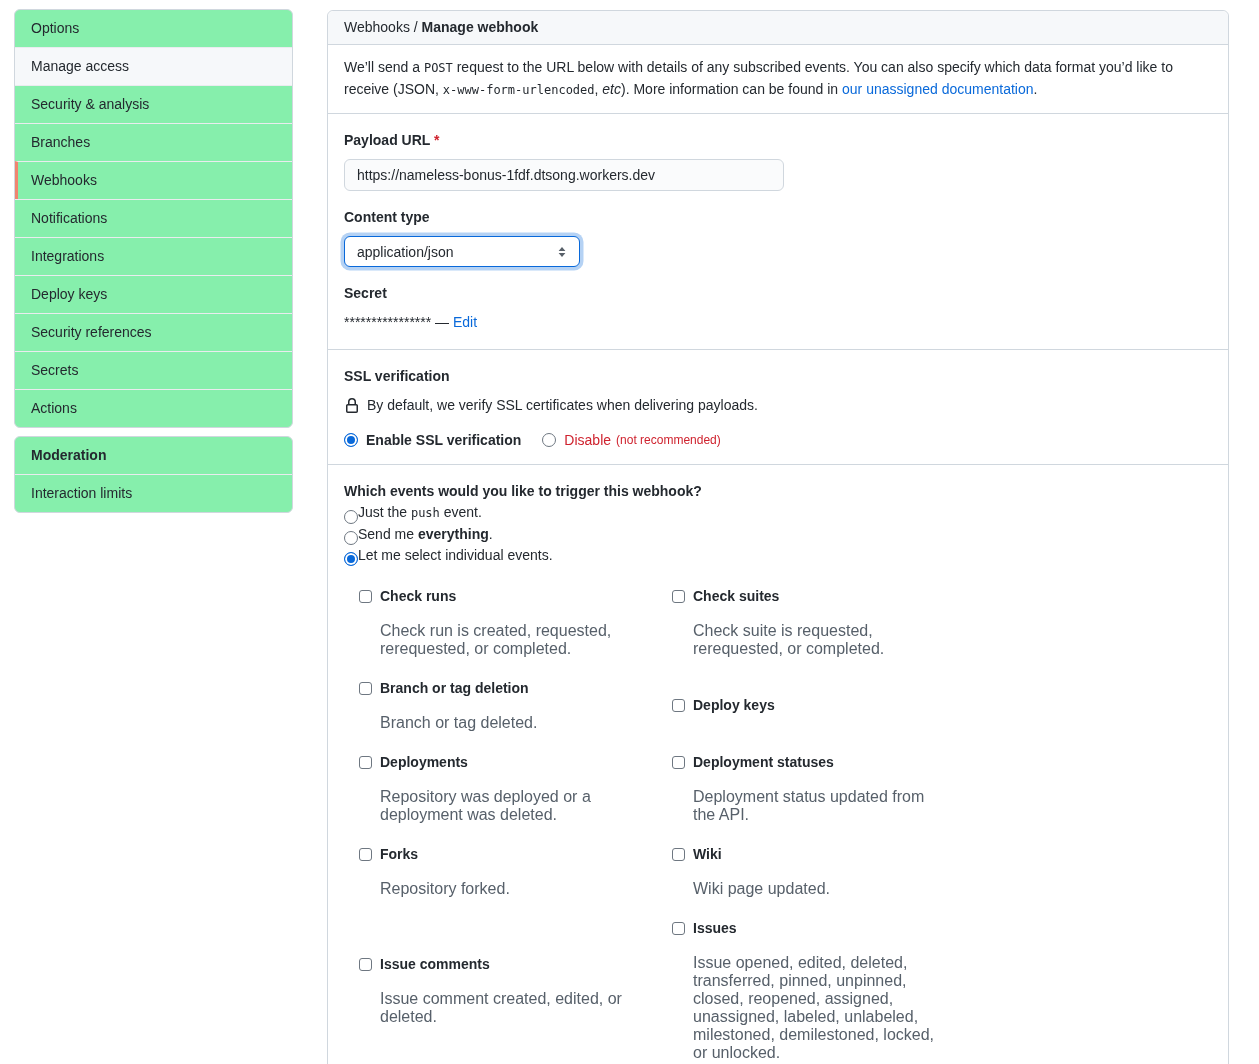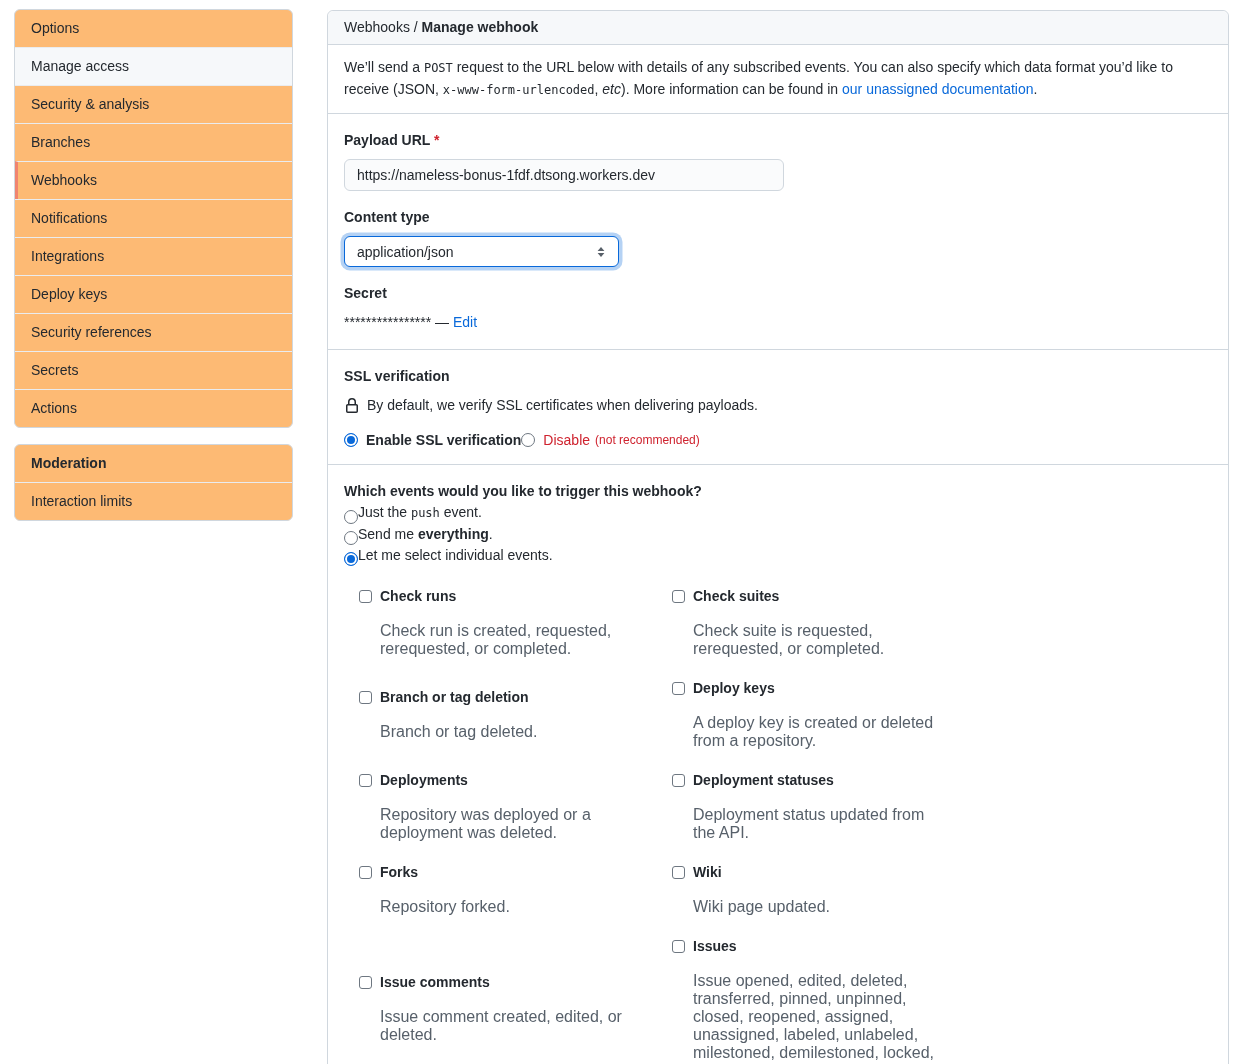--- a/index.html
+++ b/index.html
@@ -12,21 +12,21 @@
   }
   code { font-family: "DejaVu Sans Mono", "Liberation Mono", monospace; font-size: 12px; }
   .link { color: var(--accent-blue, #0969da); cursor: pointer; text-decoration: none; }
   .bold { font-weight: 600; }
   .red { color: var(--danger-red, #cf222e); }
 
   
   .sidebar { position: absolute; left: 14px; top: 9px; width: 279px; }
   .side-box {
     border: 1px solid var(--border, #d0d7de); border-radius: 6px;
-    background: #fdba74; margin-bottom: 16px; overflow: hidden;
+    background: #86efac; margin-bottom: 8px; overflow: hidden;
   }
   .side-item {
     padding: 8px 16px; line-height: 21px; border-top: 1px solid #eaecef;
     cursor: pointer; position: relative;
   }
   .side-item:first-child { border-top: none; }
   .side-item.subtle { background: var(--header-bg, #f6f8fa); }
   .side-item.active { border-left: 3px solid var(--keyline-orange, #f0846f); padding-left: 13px; }
   .side-header { padding: 8px 16px; line-height: 21px; font-weight: 700; }
 
@@ -44,32 +44,32 @@
   .intro { padding: 12px 16px; line-height: 21px; }
 
   .field-label { font-weight: 600; line-height: 21px; }
   .mt16 { margin-top: 16px; }
   .text-input {
     display: block; margin-top: 8px; width: 440px; height: 32px;
     padding: 5px 12px; font-size: 14px; font-family: inherit; color: var(--text, #24292f);
     background: #fafbfc; border: 1px solid var(--border, #d0d7de); border-radius: 6px; outline: none;
   }
   .select {
-    margin-top: 8px; width: 275px; height: 31px; background: #fff;
+    margin-top: 8px; width: 236px; height: 31px; background: #fff;
     border: 1px solid var(--accent-blue, #0969da); border-radius: 6px;
     box-shadow: 0 0 0 3.5px rgba(9, 105, 218, 0.3);
     display: flex; align-items: center; justify-content: space-between;
     padding: 0 12px; cursor: pointer;
   }
   .secret-line { margin-top: 8px; line-height: 21px; }
 
   .lock-row { margin-top: 8px; display: flex; align-items: center; gap: 7px; line-height: 21px; }
   .lock-row svg { flex: none; }
 
-  .radio-row { margin-top: 16px; display: flex; align-items: flex-start; }
+  .radio-row { margin-top: 16px; display: flex; align-items: flex-start; gap: 21px; }
   .radio-opt { display: flex; align-items: center; gap: 8px; cursor: pointer; }
   .radio {
     width: 14px; height: 14px; border-radius: 50%; flex: none;
     border: 1px solid #6e7781; background: #fff;
   }
   .radio.checked {
     background: var(--accent-blue, #0969da);
     border-color: var(--accent-blue, #0969da);
     box-shadow: inset 0 0 0 2px #fff;
   }
@@ -204,21 +204,21 @@
       </div>
 
 
       <div class="event-row">
         <div class="event-cell col-left">
           <span class="checkbox"></span>
           <span class="event-text"><span class="event-title">Branch or tag deletion</span><span class="event-desc" style="display:block">Branch or tag deleted.</span></span>
         </div>
         <div class="event-cell col-right">
           <span class="checkbox"></span>
-          <span class="event-text"><span class="event-title">Deploy keys</span><span class="event-desc" style="display:block">A deploy key is created or deleted from a repository.</span></span>
+          <span class="event-text"><span class="event-title">Deploy keys</span></span>
         </div>
       </div>
 
       <div class="event-row">
         <div class="event-cell col-left">
           <span class="checkbox"></span>
           <span class="event-text"><span class="event-title">Deployments</span><span class="event-desc" style="display:block">Repository was deployed or a deployment was deleted.</span></span>
         </div>
         <div class="event-cell col-right">
           <span class="checkbox"></span>

